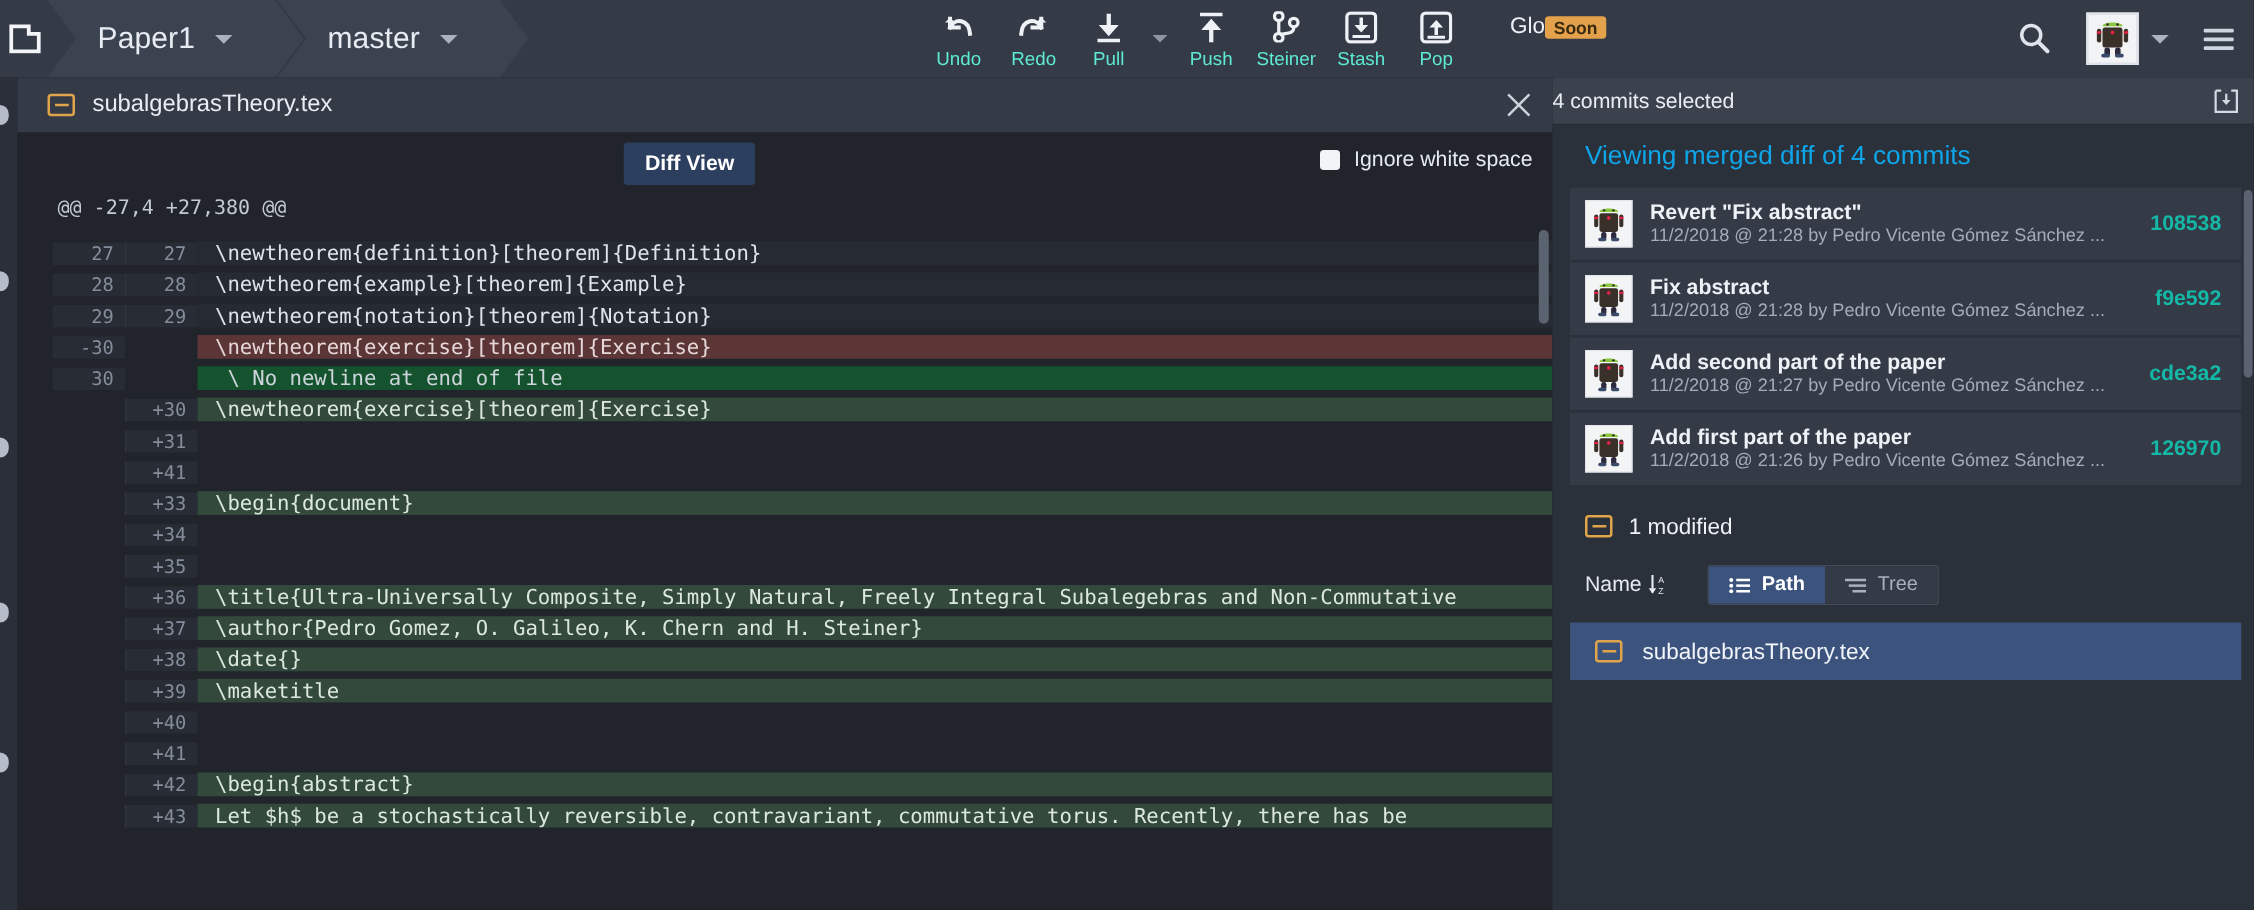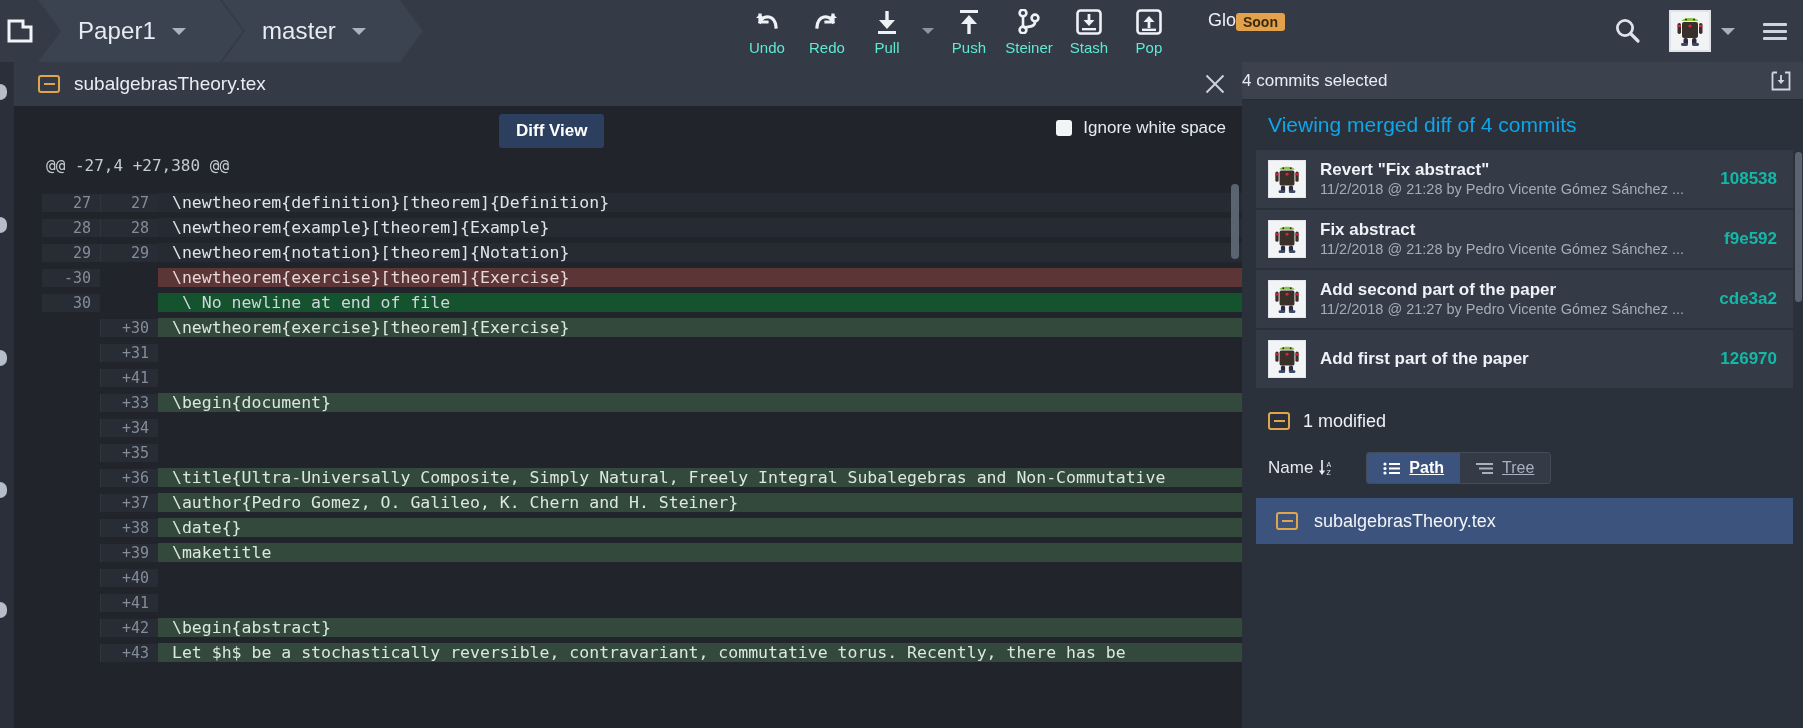--- a/index.html
+++ b/index.html
@@ -204,21 +204,21 @@
     flex: 0 0 48px; display: flex; align-items: center; padding-left: 26px;
   }
   .sort-name { color: #e5e9f0; font-size: 17px; display: flex; align-items: center; gap: 5px; }
   .sort-az { display: flex; align-items: center; color: #e5e9f0; font-size: 13px; }
   .seg {
     display: flex; margin-left: 32px; border: 1px solid #454c59; border-radius: 3px;
     overflow: hidden;
   }
   .seg-btn {
     display: flex; align-items: center; gap: 9px; padding: 6px 16px;
-    font-size: 16px; color: #a9b1bf; background: #343a46; cursor: pointer; text-decoration: underline;
+    font-size: 16px; color: #a9b1bf; background: #343a46; cursor: pointer;
   }
   .seg-btn.active { background: #3c547d; color: #ffffff; font-weight: bold; }
 
   .file-row {
     margin: 6px 10px 0 14px; height: 46px; background: #3c547d;
     display: flex; align-items: center; padding-left: 20px; cursor: pointer;
   }
   .file-row .file-chip { margin-right: 16px; }
   .file-row-name { color: #f2f5f9; font-size: 18px; }
 </style>
@@ -514,20 +514,21 @@
             <rect x="24" y="10" width="3.5" height="2" fill="#d24"></rect>
             <circle cx="15" cy="11" r="1.6" fill="#d24"></circle>
             <rect x="8.5" y="23" width="4.5" height="7" rx="2" fill="#2d2a3f"></rect>
             <rect x="17" y="23" width="4.5" height="7" rx="2" fill="#2d2a3f"></rect>
             <rect x="6" y="28" width="7" height="3" rx="1.4" fill="#3a4a6a"></rect>
             <rect x="17" y="28" width="7" height="3" rx="1.4" fill="#3a4a6a"></rect>
           </svg>
         </div>
         <div class="c-text">
           <div class="c-msg">Add first part of the paper</div>
+          <div class="c-meta">11/2/2018 @ 21:26 by Pedro Vicente Gómez Sánchez ...</div>
         </div>
         <div class="c-sha">126970</div>
       </div>
     </div>
 
   <div class="sb-modified">
     <span class="file-chip">
         <i></i>
       </span>
     <span>1 modified</span>

